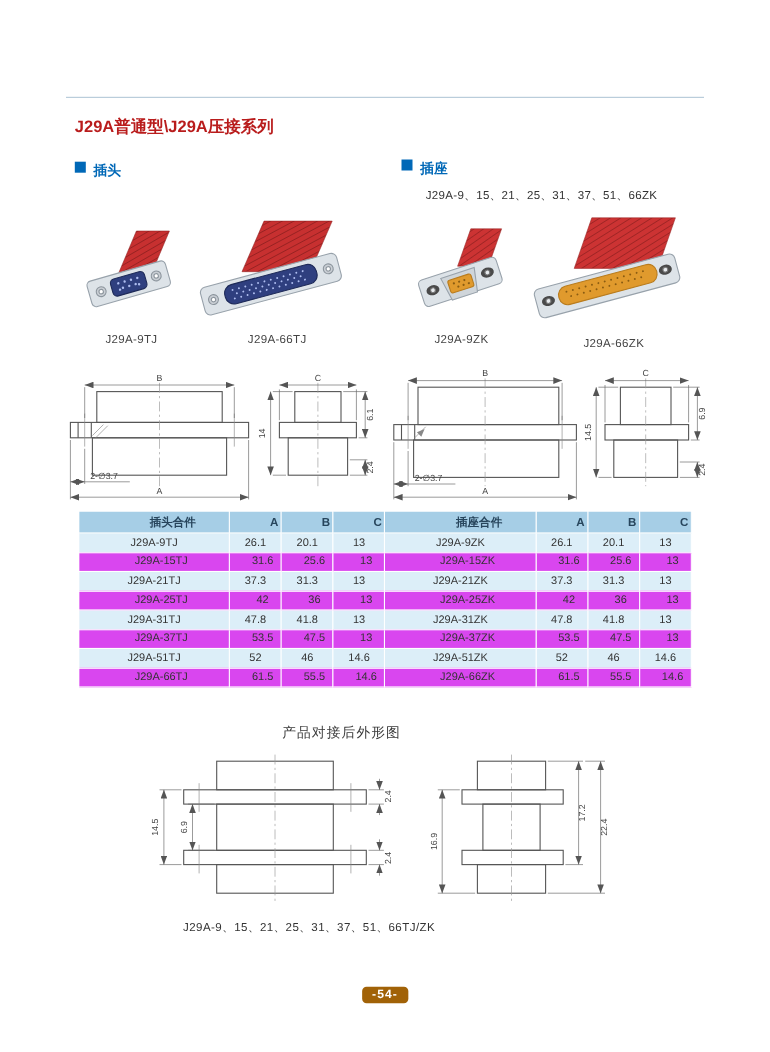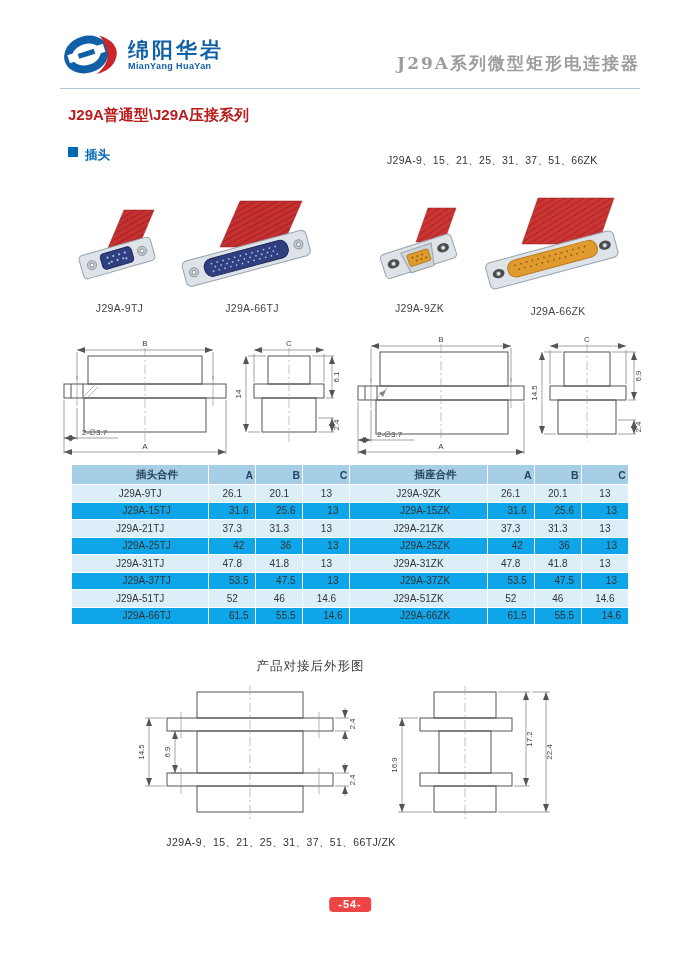--- a/index.html
+++ b/index.html
@@ -40,68 +40,56 @@
   .cl{stroke:#999;fill:none;stroke-width:.6;stroke-dasharray:9 3 2 3;}
   .hl{stroke:#888;fill:none;stroke-width:.6;}
   .dt{font-size:8px;fill:#444;font-family:"Liberation Sans",sans-serif;}
 
   
   .tbl-wrap{position:absolute;left:71px;top:464px;width:558px;}
   table{border-collapse:collapse;width:558px;table-layout:fixed;}
   th,td{border:1.5px solid #fff;text-align:center;font-size:10px;padding:0;height:16.5px;}
   th{background:#a6cee6;color:#27455c;font-weight:bold;font-size:10.5px;height:19px;padding-left:34px;}
   tr.r-odd td{background:#dceef8;}
-  tr.r-even td{background:#0ea5e9;padding-left:13px;}
+  tr.r-even td{background:#d946ef;padding-left:13px;}
   td{color:#333;}
 
   
   .mated-title{position:absolute;top:658px;left:0;width:621px;text-align:center;
                font-size:12.5px;color:#3a3a3a;letter-spacing:1px;}
   .mated-draws{position:absolute;left:70px;top:684px;width:560px;display:flex;
                justify-content:center;gap:16px;align-items:flex-start;}
   .mated-cap{position:absolute;top:836px;left:0;width:562px;text-align:center;
              font-size:10.5px;color:#333;letter-spacing:.4px;}
 
   
   .badge{position:absolute;top:897px;left:50%;transform:translateX(-50%);
-         background:#ef4444;color:#fff;font-size:11px;font-weight:bold;
+         background:#a16207;color:#fff;font-size:11px;font-weight:bold;
          padding:1px 9px 2px;border-radius:4px;letter-spacing:1px;}
 </style>
 </head>
 <body>
 
 <div class="page">
 
-  <div class="hdr">
-    <div class="logo">
-      <svg width="56" height="45" viewBox="0 0 60 46">
-        <ellipse cx="24" cy="23" rx="20" ry="15.5" fill="none" stroke="#1060a8" stroke-width="8.5" transform="rotate(-18 24 23)"></ellipse>
-        <rect x="4" y="17.5" width="40" height="9" fill="#fff" transform="rotate(-18 24 22)"></rect>
-        <rect x="15" y="19.5" width="18" height="5.5" fill="#1060a8" transform="rotate(-18 24 22)"></rect>
-        <path d="M38,3 C53,7 60,18 55,29 C51,38 43,42 35,44 C45,36 49,26 45.5,17 C43.5,11 41,6 38,3 Z" fill="#c9252b"></path>
-        <path d="M46,8 C50,10 52,13 52,16 C50,12 48,10 46,8 Z" fill="#c9252b"></path>
-      </svg>
-      <div class="logo-txt">
-        <div class="cn">绵阳华岩</div>
-        <div class="en">MianYang HuaYan</div>
-      </div>
-    </div>
-    <div class="doc-title">J29A系列微型矩形电连接器</div>
-  </div>
   <div class="hdr-line"></div>
 
   <div class="sec-title">J29A普通型\J29A压接系列</div>
 
   <div class="part pl">
     <div class="part-head">
       <span class="sq"></span>
       <span class="part-label">插头</span>
     </div>
   </div>
   <div class="part sk">
+    <div class="part-head">
+      <span class="sq"></span>
+      <span class="part-label">插座</span>
+    </div>
     <div class="models">J29A-9、15、21、25、31、37、51、66ZK</div>
   </div>
 
   <div class="fig f1">
     <svg width="95" height="96" viewBox="0 0 95 96">
       <defs>
         <pattern id="rb1" width="5" height="5" patternUnits="userSpaceOnUse" patternTransform="rotate(60)">
           <rect width="5" height="5" fill="#c73030"></rect>
             <line x1="0" y1="0" x2="0" y2="5" stroke="#8f1f1f" stroke-width="1.4"></line>
         </pattern>

